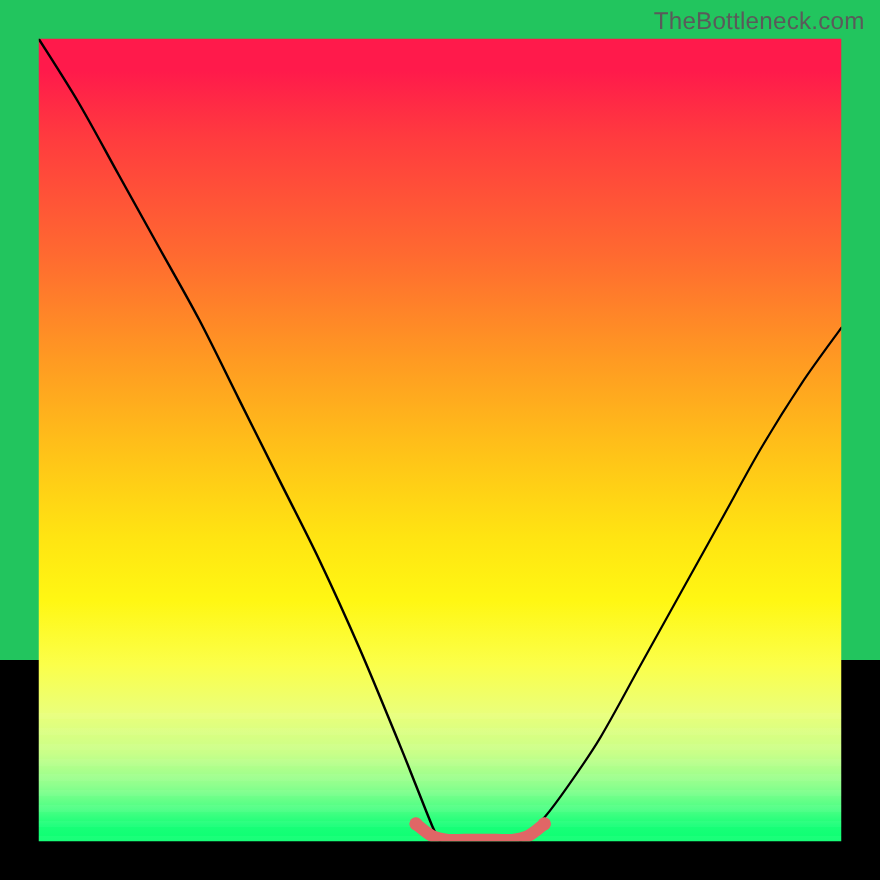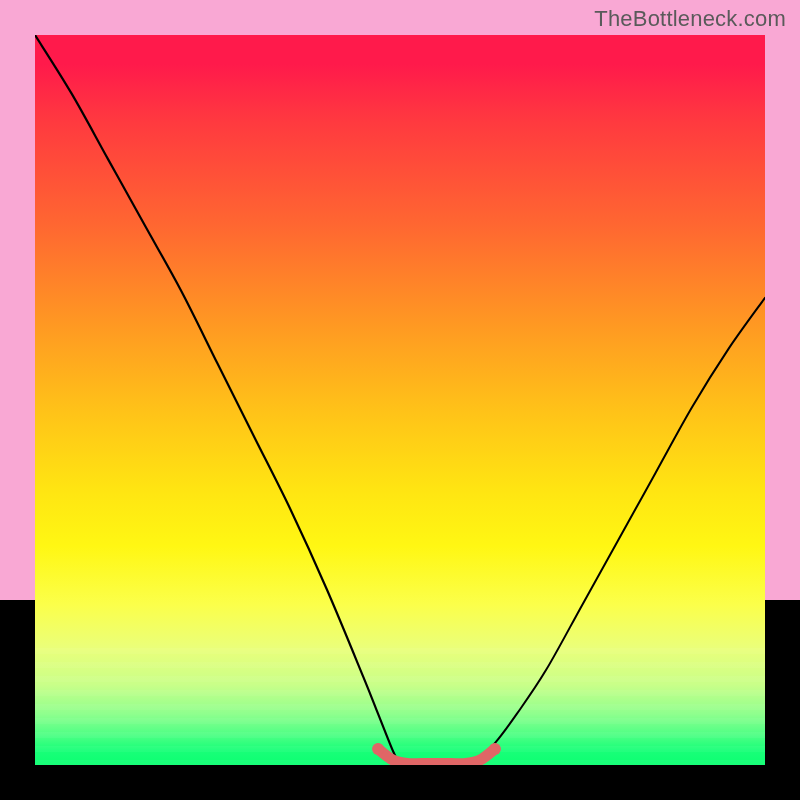--- a/index.html
+++ b/index.html
@@ -8,21 +8,21 @@
     width: 800px;
     height: 800px;
     background: #000;
     font-family: Arial, Helvetica, sans-serif;
     overflow: hidden;
   }
   .frame {
     position: relative;
     width: 800px;
     height: 600px;
-    background: #f9a8d4;
+    background: #22c55e;
     text-align: right;
   }
   .watermark {
     position: absolute;
     top: 6px;
     right: 14px;
     color: #5a5a5a;
     font-size: 22px;
     font-weight: 500;
     letter-spacing: 0.2px;

